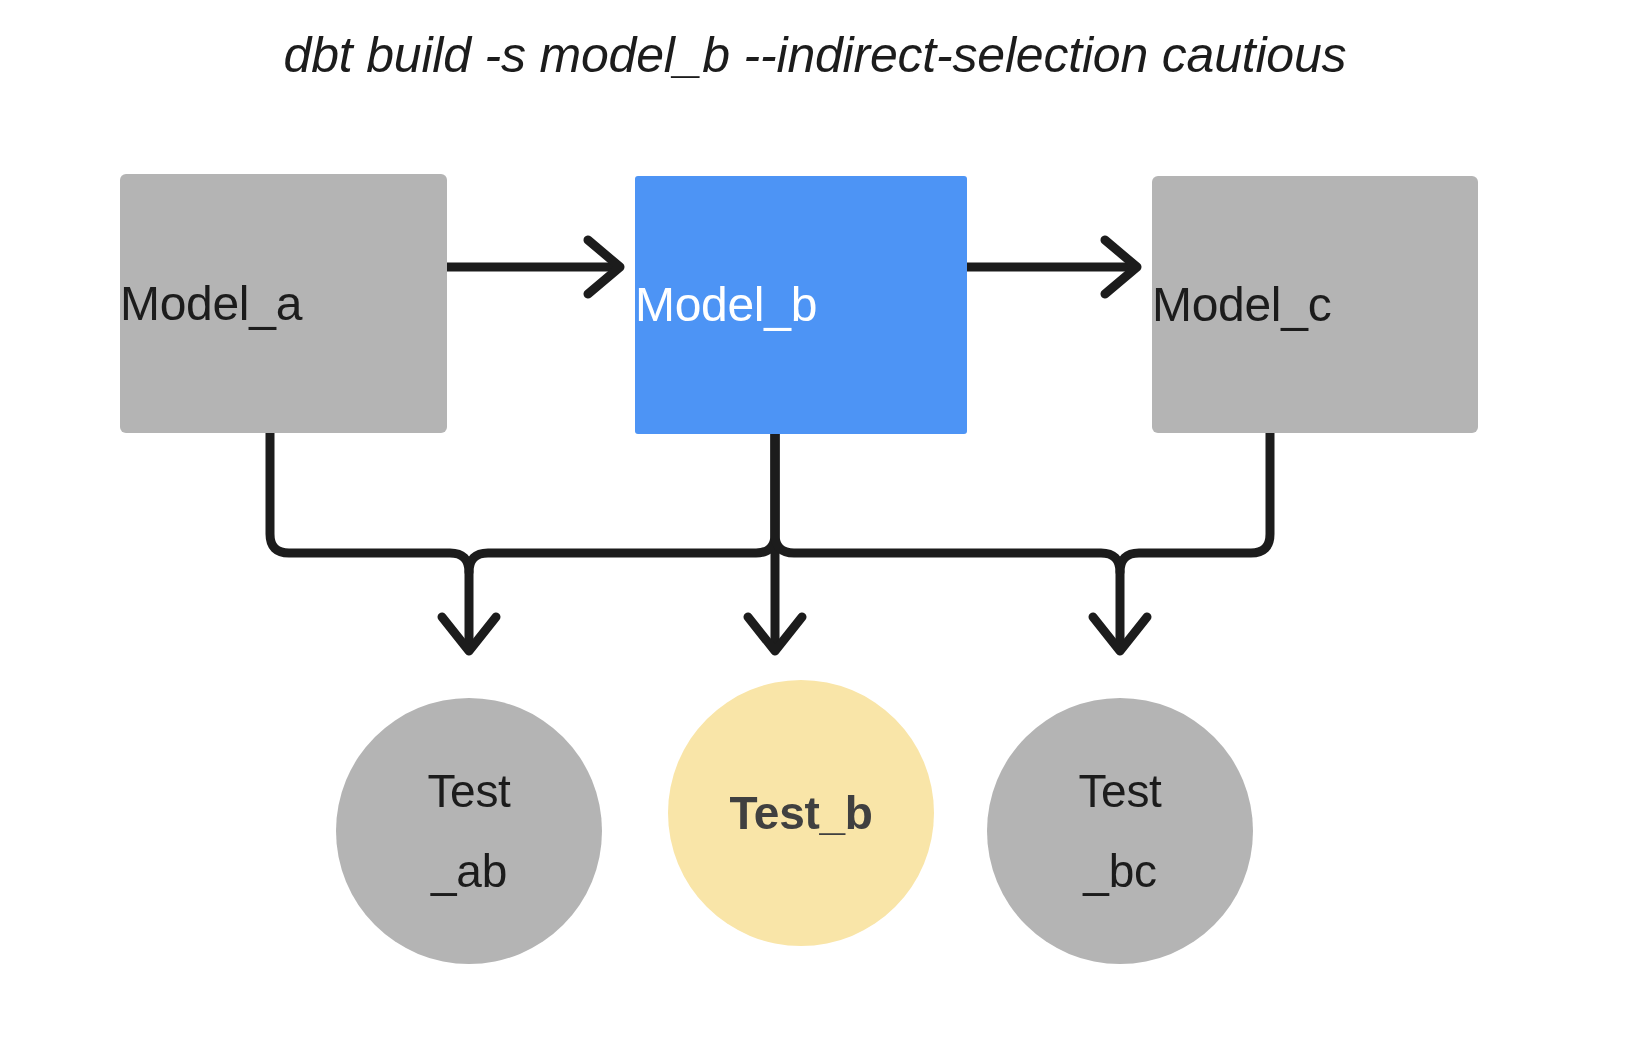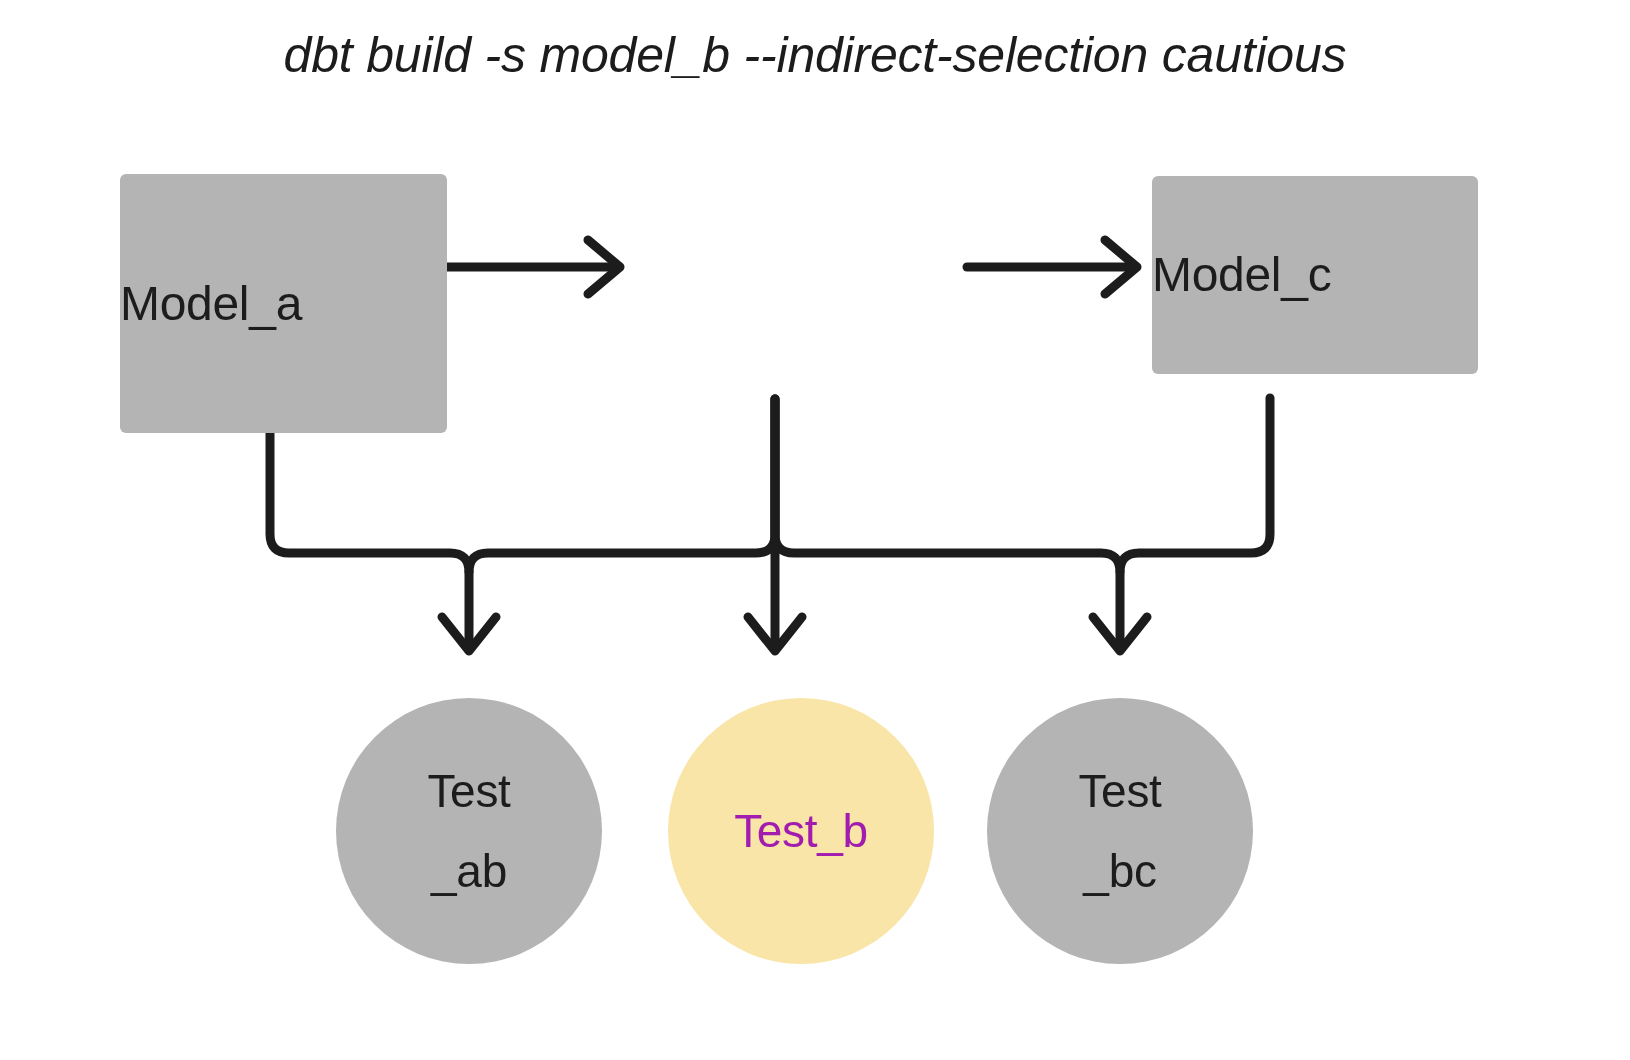--- a/index.html
+++ b/index.html
@@ -111,31 +111,34 @@
         <path d="M 1270 398 L 1270 534 Q 1270 553 1251 553 L 1139 553 Q 1120 553 1120 572"></path>
       </g>
 
     </g>
   </svg>
 
   <div class="node-box" style="left:120px; top:138px; width:327px; height:259px; background:#b4b4b4; color:#1c1c1c;">
     <span>Model_a</span>
   </div>
 
+  <div class="node-box" style="left:635px; top:140px; width:332px; height:258px; background:#4d94f5; color:#ffffff; border-radius:3px;">
+    <span>Model_b</span>
+  </div>
 
-  <div class="node-box" style="left:1152px; top:140px; width:326px; height:198px; background:#b4b4b4; color:#1c1c1c;">
+  <div class="node-box" style="left:1152px; top:140px; width:326px; height:257px; background:#b4b4b4; color:#1c1c1c;">
     <span>Model_c</span>
   </div>
 
   <div class="node-circle" style="left:336px; top:698px; width:266px; height:266px; background:#b4b4b4; color:#1c1c1c;">
     <span class="ln">Test</span>
     <span class="ln">_ab</span>
   </div>
 
-  <div class="node-circle" style="left:668px; top:698px; width:266px; height:266px; background:#f9e5a8; color:#a21caf;">
+  <div class="node-circle" style="left:668px; top:680px; width:266px; height:266px; background:#f9e5a8; color:#404040;font-weight:bold;">
     <span class="ln">Test_b</span>
   </div>
 
   <div class="node-circle" style="left:987px; top:698px; width:266px; height:266px; background:#b4b4b4; color:#1c1c1c;">
     <span class="ln">Test</span>
     <span class="ln">_bc</span>
   </div>
 
 </div>
 

